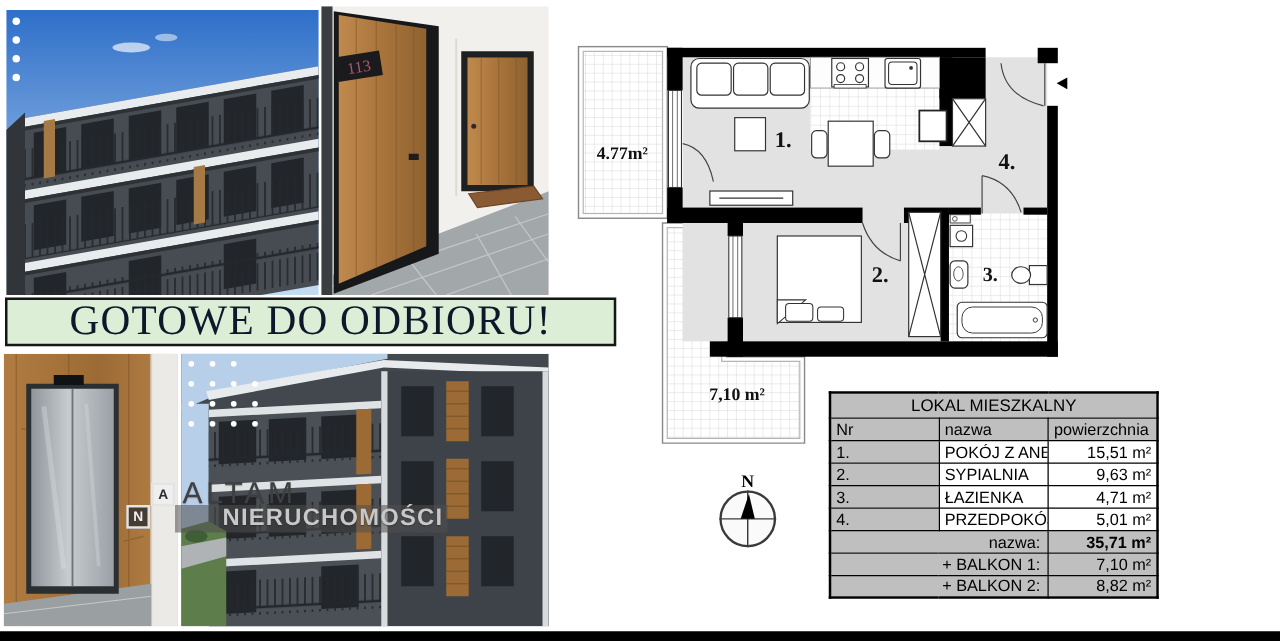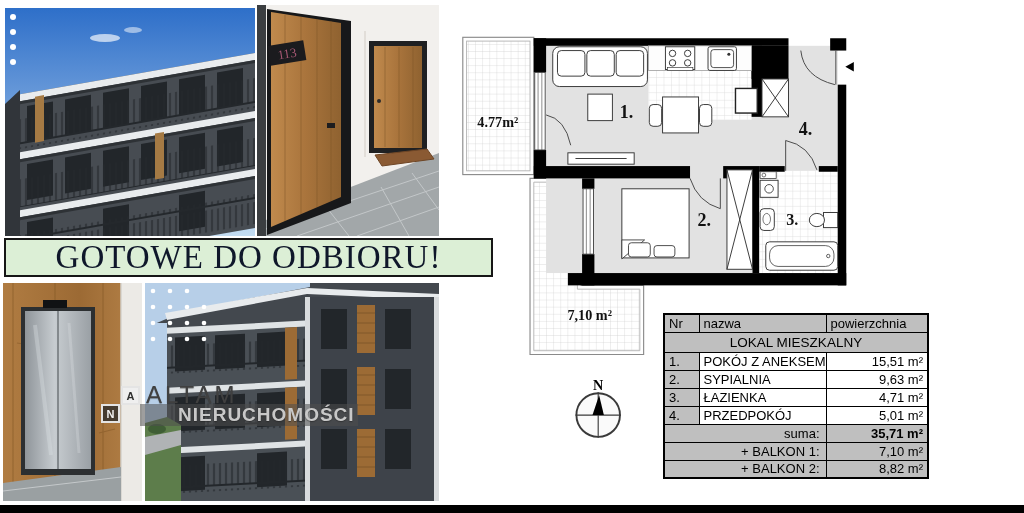--- a/index.html
+++ b/index.html
@@ -413,49 +413,49 @@
       <circle cx="595" cy="437" r="23" fill="#fafafa" stroke="#3a3a3a" stroke-width="2"></circle>
       <path d="M571 437 H619 M595 413 V461" stroke="#3a3a3a" stroke-width="1.2" fill="none"></path>
       <polygon points="596,416 589,437 601,437" fill="#000"></polygon>
       <text x="595" y="410" text-anchor="middle" font-family="Liberation Sans,sans-serif" font-size="15" font-weight="bold" fill="#000">N</text>
     </g>
   </svg>
 
   <table id="area-table" class="abs">
     <tbody>
       <tr>
+          <td class="gray title" colspan="3">LOKAL MIESZKALNY</td>
+        </tr>
+      <tr>
         <td class="gray nr">Nr</td>
         <td class="gray name">nazwa</td>
         <td class="gray area" style="text-align:left">powierzchnia</td>
       </tr>
       <tr>
-          <td class="gray title" colspan="3">LOKAL MIESZKALNY</td>
-        </tr>
-      <tr>
         <td class="gray nr">1.</td>
         <td class="name">POKÓJ Z ANEKSEM</td>
         <td class="area">15,51 m²</td>
       </tr>
       <tr>
         <td class="gray nr">2.</td>
         <td class="name">SYPIALNIA</td>
         <td class="area">9,63 m²</td>
       </tr>
       <tr>
         <td class="gray nr">3.</td>
         <td class="name">ŁAZIENKA</td>
         <td class="area">4,71 m²</td>
       </tr>
       <tr>
         <td class="gray nr">4.</td>
         <td class="name">PRZEDPOKÓJ</td>
         <td class="area">5,01 m²</td>
       </tr>
       <tr>
-        <td class="gray sumlabel" colspan="2">suma:</td>
+        <td class="gray sumlabel" colspan="2">nazwa:</td>
         <td class="gray area bold">35,71 m²</td>
       </tr>
       <tr>
         <td class="gray sumlabel" colspan="2">+ BALKON 1:</td>
         <td class="gray area">7,10 m²</td>
       </tr>
       <tr>
         <td class="gray sumlabel" colspan="2">+ BALKON 2:</td>
         <td class="gray area">8,82 m²</td>
       </tr>

